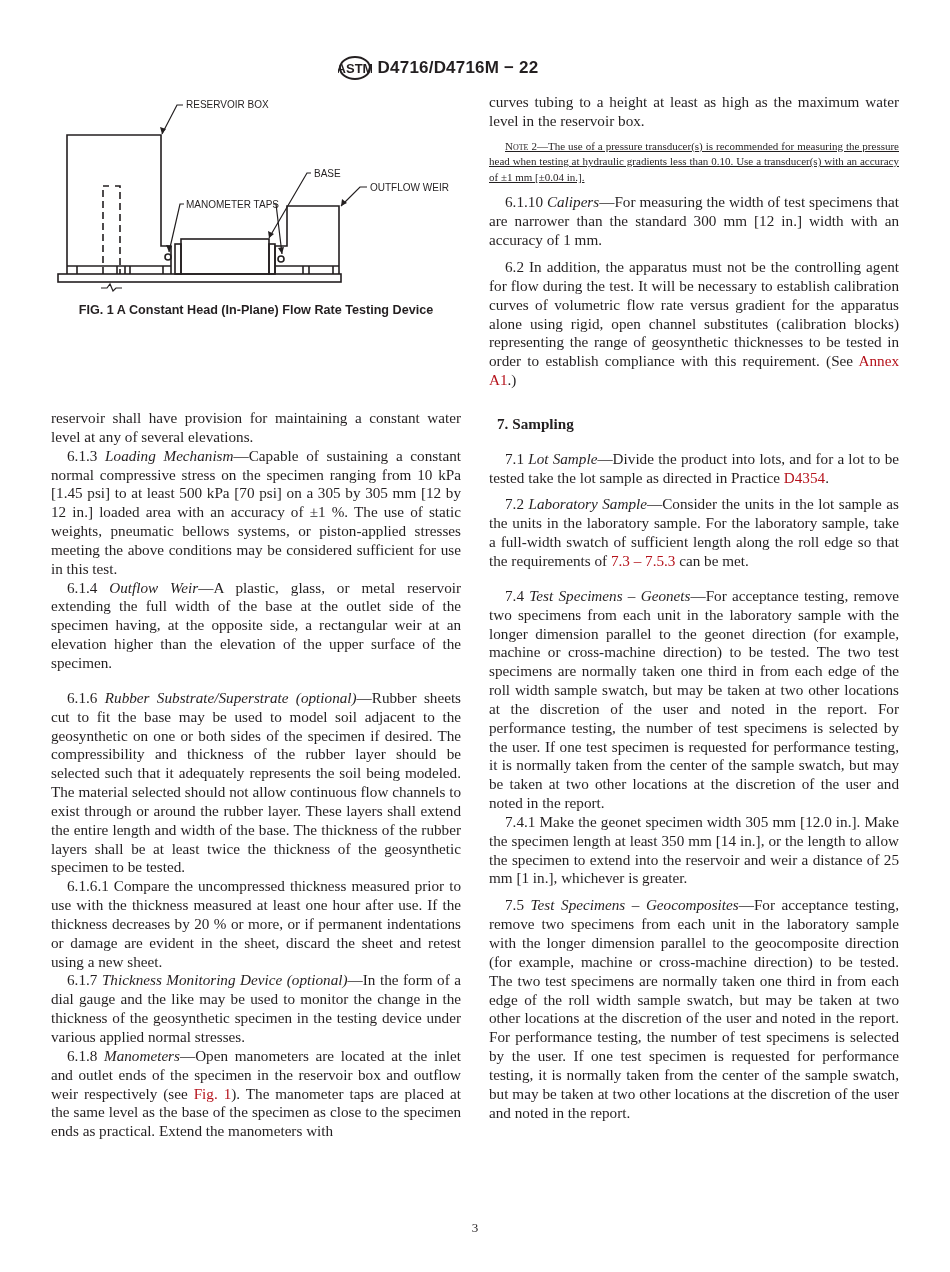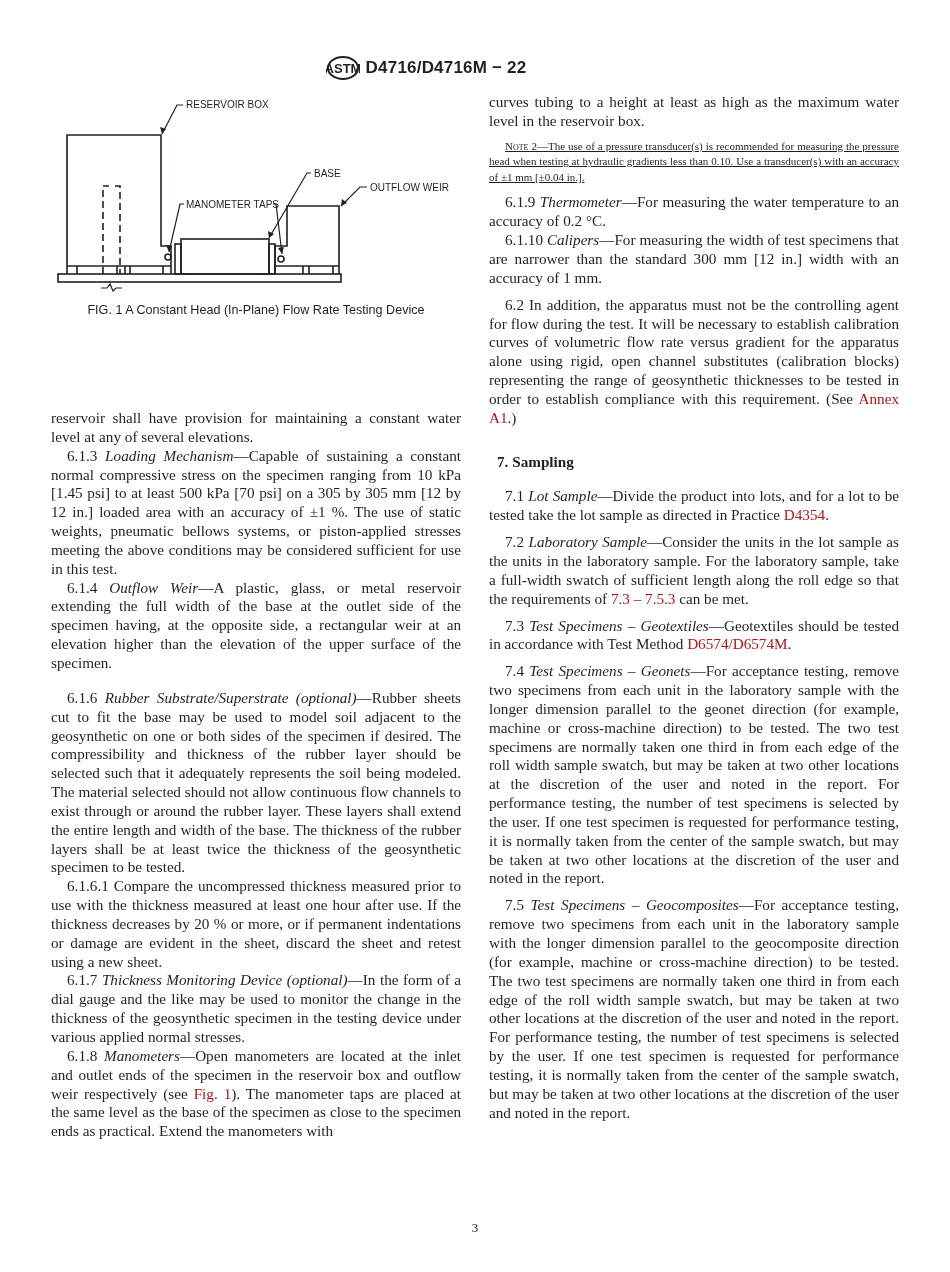--- a/index.html
+++ b/index.html
@@ -1,36 +1,36 @@
 <!DOCTYPE html>
 <html><head>
 <meta charset="utf-8">
 <style>
   html, body { margin: 0; padding: 0; background: #ffffff; }
   body { width: 950px; height: 1272px; position: relative; overflow: hidden; color: #231f20; }
-  .header { position: absolute; top: 54px; left: 0; width: 832px; display: flex; justify-content: center; align-items: center; padding-left: 10px; }
+  .header { position: absolute; top: 54px; left: 12px; width: 832px; display: flex; justify-content: center; align-items: center; padding-left: 10px; }
   .logo { width: 34px; height: 28px; margin-right: 6px; }
   .doc-id { font-family: "Liberation Sans", sans-serif; font-weight: bold; font-size: 17px; letter-spacing: 0.2px; }
 
   .col { position: absolute; font-family: "Liberation Serif", serif; font-size: 15.2px; line-height: 18.85px; text-align: justify; }
   .col-left { left: 51px; width: 410px; }
   .col-right { left: 489px; width: 410px; }
 
   .p { margin: 0; text-indent: 16px; }
   .p.noindent { text-indent: 0; }
   .note { font-size: 11px; line-height: 15.6px; text-indent: 16px; margin: 0; text-decoration: underline; }
   .sc { font-variant: small-caps; }
   .it { font-style: italic; }
   .link { color: #b5121b; }
   .gap-s { height: 8px; }
 
   .heading { font-weight: bold; margin: 8px; text-indent: 0; }
 
   .figure { position: absolute; left: 55px; top: 92px; width: 410px; height: 200px; }
-  .fig-caption { position: absolute; left: 51px; top: 303px; width: 410px; text-align: center; font-family: "Liberation Sans", sans-serif; font-weight: normal; font-size: 12.6px; }
+  .fig-caption { position: absolute; left: 51px; top: 303px; width: 410px; text-align: center; font-family: "Liberation Sans", sans-serif; font-weight: bold; font-size: 12.6px; }
   .fig-label { font-family: "Liberation Sans", sans-serif; font-size: 10px; fill: #231f20; }
 
   .page-number { position: absolute; top: 1220px; left: 0; width: 950px; text-align: center; font-family: "Liberation Serif", serif; font-size: 13px; }
 </style>
 </head>
 <body>
 
 <div class="header">
   <svg class="logo" viewBox="0 0 34 28">
     <ellipse cx="17" cy="14" rx="15" ry="11" fill="none" stroke="#231f20" stroke-width="2"></ellipse>
@@ -114,40 +114,39 @@
   <p class="p"><span>6.1.8 </span><span class="it">Manometers</span><span>—Open manometers are located at the inlet and outlet ends of the specimen in the reservoir box and outflow weir respectively (see </span><span class="link">Fig. 1</span><span>). The manometer taps are placed at the same level as the base of the specimen as close to the specimen ends as practical. Extend the manometers with</span></p>
 </div>
 
 <div class="col col-right" style="top: 93px;">
   <p class="p noindent">curves tubing to a height at least as high as the maximum water level in the reservoir box.</p>
 
   <div class="gap-s"></div>
   <p class="note"><span class="sc">Note 2</span><span>—The use of a pressure transducer(s) is recommended for measuring the pressure head when testing at hydraulic gradients less than 0.10. Use a transducer(s) with an accuracy of ±1 mm [±0.04 in.].</span></p>
   <div class="gap-s"></div>
 
-  <p class="p"><span>6.1.9 </span><span class="it">Thermometer</span><span>—For measuring the water temperature to an accuracy of 0.2 °C.</span></p>
 
   <p class="p"><span>6.1.10  </span><span class="it">Calipers</span><span>—For measuring the width of test specimens that are narrower than the standard 300 mm [12 in.] width with an accuracy of 1 mm.</span></p>
 
   <div class="gap-s"></div>
   <p class="p"><span>6.2 In addition, the apparatus must not be the controlling agent for flow during the test. It will be necessary to establish calibration curves of volumetric flow rate versus gradient for the apparatus alone using rigid, open channel substitutes (calibration blocks) representing the range of geosynthetic thicknesses to be tested in order to establish compliance with this requirement. (See </span><span class="link">Annex A1</span><span>.)</span></p>
 
   <div style="height: 17px;"></div>
   <p class="heading">7.  Sampling</p>
   <div class="gap-s"></div>
 
   <p class="p"><span>7.1 </span><span class="it">Lot Sample</span><span>—Divide the product into lots, and for a lot to be tested take the lot sample as directed in Practice </span><span class="link">D4354</span><span>.</span></p>
 
   <div class="gap-s"></div>
   <p class="p"><span>7.2 </span><span class="it">Laboratory Sample</span><span>—Consider the units in the lot sample as the units in the laboratory sample. For the laboratory sample, take a full-width swatch of sufficient length along the roll edge so that the requirements of </span><span class="link">7.3 – 7.5.3</span><span> can be met.</span></p>
 
   <div class="gap-s"></div>
-  <p class="p"><span>7.3 </span><span class="it">Test Specimens – Geotextiles</span><span>—Geotextiles should be tested in accordance with Test Method </span><span class="link">D6574/D6574M</span><span>.</span></p>
 
   <div class="gap-s"></div>
   <p class="p"><span>7.4 </span><span class="it">Test Specimens – Geonets</span><span>—For acceptance testing, remove two specimens from each unit in the laboratory sample with the longer dimension parallel to the geonet direction (for example, machine or cross-machine direction) to be tested. The two test specimens are normally taken one third in from each edge of the roll width sample swatch, but may be taken at two other locations at the discretion of the user and noted in the report. For performance testing, the number of test specimens is selected by the user. If one test specimen is requested for performance testing, it is normally taken from the center of the sample swatch, but may be taken at two other locations at the discretion of the user and noted in the report.</span></p>
 
+  <p class="p">7.4.1  Make the geonet specimen width 305 mm [12.0 in.]. Make the specimen length at least 350 mm [14 in.], or the length to allow the specimen to extend into the reservoir and weir a distance of 25 mm [1 in.], whichever is greater.</p>
 
   <div class="gap-s"></div>
   <p class="p"><span>7.5 </span><span class="it">Test Specimens – Geocomposites</span><span>—For acceptance testing, remove two specimens from each unit in the laboratory sample with the longer dimension parallel to the geocomposite direction (for example, machine or cross-machine direction) to be tested. The two test specimens are normally taken one third in from each edge of the roll width sample swatch, but may be taken at two other locations at the discretion of the user and noted in the report. For performance testing, the number of test specimens is selected by the user. If one test specimen is requested for performance testing, it is normally taken from the center of the sample swatch, but may be taken at two other locations at the discretion of the user and noted in the report.</span></p>
 </div>
 
 <div class="page-number">3</div>
 
 </body></html>

